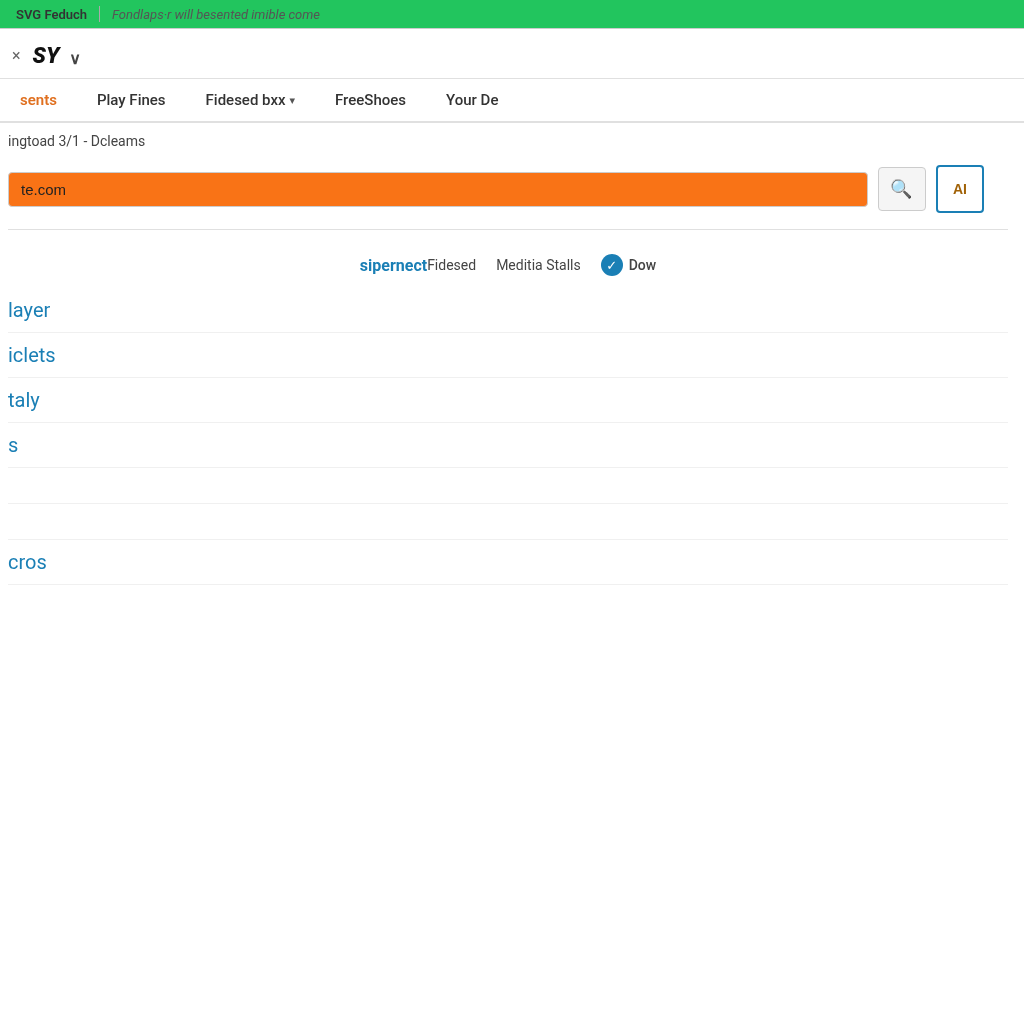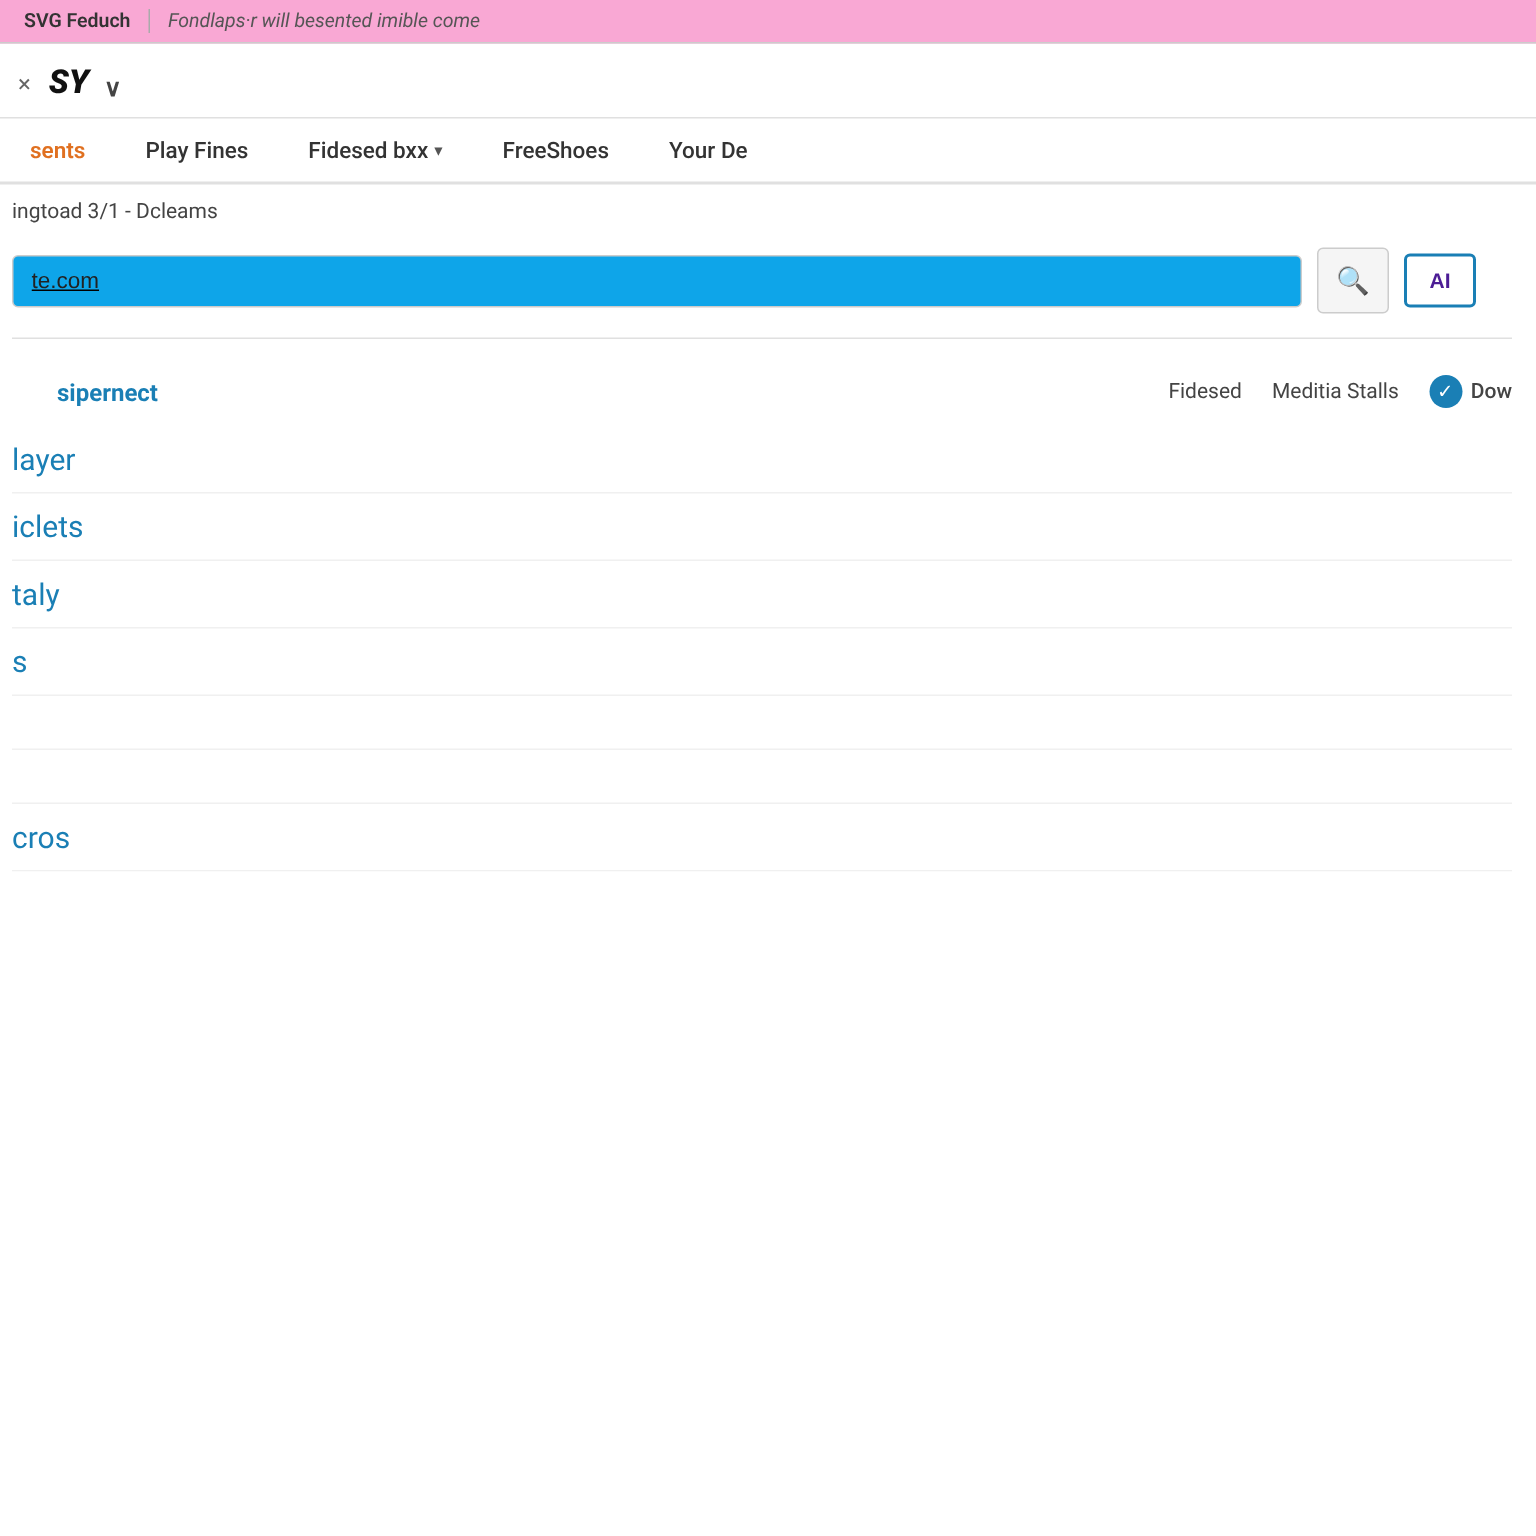--- a/index.html
+++ b/index.html
@@ -9,21 +9,21 @@
     }
     body {
       font-family: -apple-system, BlinkMacSystemFont, 'Segoe UI', Roboto, Arial, sans-serif;
       background: #fff;
       width: 1024px;
       overflow-x: hidden;
     }
 
     
     .top-bar {
-      background: #f9a8d4;
+      background: #22c55e;
       border-bottom: 1px solid #ccc;
       padding: 6px 16px;
       display: flex;
       align-items: center;
       gap: 12px;
       font-size: 13px;
       color: #333;
     }
     .top-bar-title {
       font-weight: 600;
@@ -121,24 +121,23 @@
       align-items: center;
       gap: 10px;
       padding: 8px 0 12px 0;
     }
     .search-input-wrap {
       flex: 1;
       display: flex;
       align-items: center;
       border: 1px solid #ccc;
       border-radius: 4px;
-      background: #0ea5e9;
+      background: #f97316;
       padding: 8px 12px;
       max-width: 860px;
-      text-decoration: underline;
     }
     .search-input {
       border: none;
       outline: none;
       font-size: 15px;
       color: #222;
       width: 100%;
       background: transparent;
     }
     .search-icon-btn {
@@ -150,48 +149,47 @@
       display: flex;
       align-items: center;
       justify-content: center;
       cursor: pointer;
       font-size: 18px;
       color: #555;
       flex-shrink: 0;
     }
     .ai-btn {
       width: 48px;
-      height: 36px;
+      height: 48px;
       border: 2px solid #1a7fb5;
       border-radius: 4px;
       background: #fff;
       display: flex;
       align-items: center;
       justify-content: center;
       cursor: pointer;
       font-size: 14px;
       font-weight: 600;
-      color: #4c1d95;
+      color: #a16207;
       flex-shrink: 0;
     }
 
     
     .divider {
       height: 1px;
       background: #e0e0e0;
       margin: 4px 0 16px 0;
     }
 
     
     .results-header {
       display: flex;
       align-items: center;
-      justify-content: space-between;
+      justify-content: center;
       padding: 8px 0 12px 0;
-      margin-left: 30px;
     }
     .results-title {
       font-size: 16px;
       font-weight: 700;
       color: #1a7fb5;
     }
     .results-actions {
       display: flex;
       align-items: center;
       gap: 20px;

